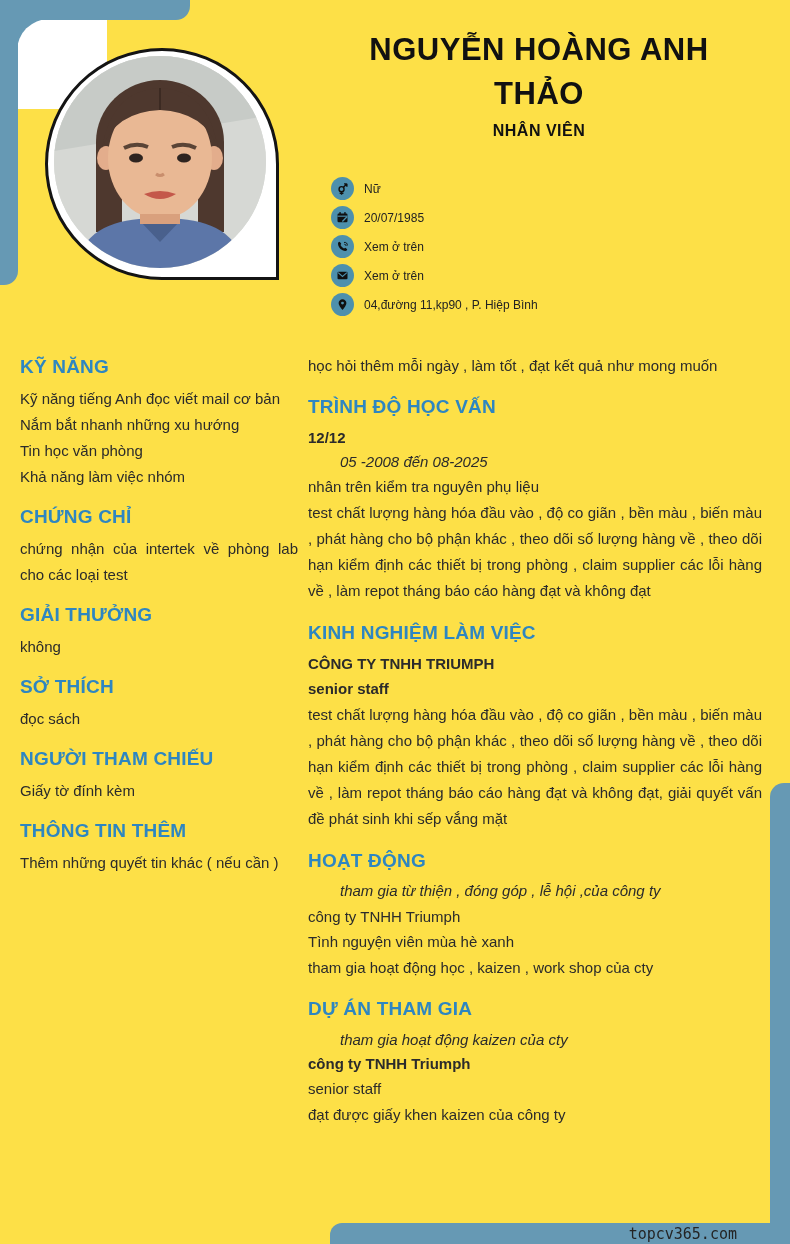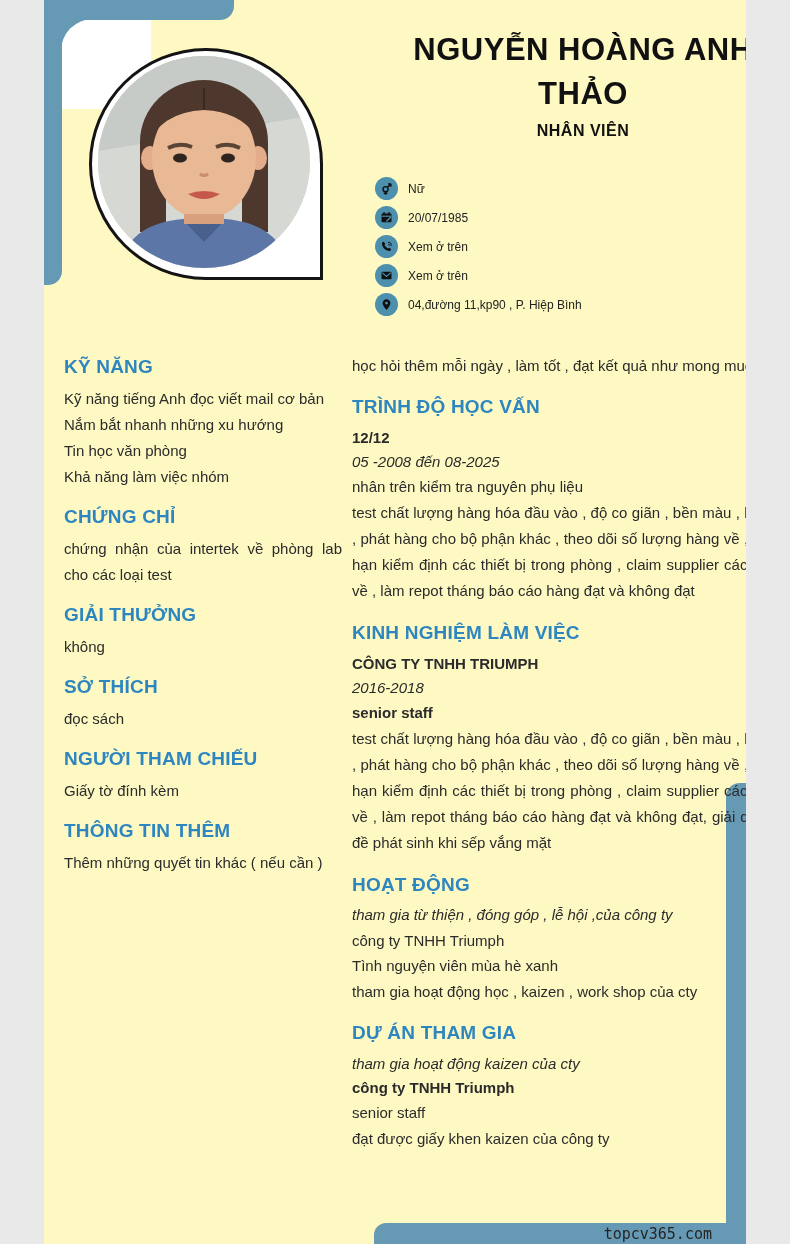--- a/index.html
+++ b/index.html
@@ -1,18 +1,18 @@
 <!DOCTYPE html>
 <html><head>
 <meta charset="utf-8">
 <style>
   html,body { margin:0; padding:0; background:#e9e9e9; }
   .page {
-    position:relative; width:702px; height:1244px; margin:0 auto;
-    background:#fef9c3; overflow:hidden;
+    position:relative; width:790px; height:1244px; margin:0 auto;
+    background:#fde047; overflow:hidden;
     font-family:"Liberation Sans", sans-serif; color:#2b2b2b;
   }
   
   .deco-corner-square { position:absolute; left:0; top:0; width:60px; height:60px; background:#6699b4; }
   .deco-top-bar  { position:absolute; left:0; top:0; width:190px; height:20px; background:#6699b4; border-radius:0 0 14px 0; }
   .deco-left-bar { position:absolute; left:0; top:0; width:18px;  height:285px; background:#6699b4; border-radius:0 0 14px 0; }
   .deco-white-corner { position:absolute; left:17px; top:19px; width:90px; height:90px; background:#ffffff; border-top-left-radius:32px; }
   .deco-right-tab { position:absolute; right:0; top:783px; width:20px; height:461px; background:#6699b4; border-top-left-radius:14px; }
 
   
@@ -47,31 +47,31 @@
 
   .sec-heading { margin:14px 0 0 0; font-size:19px; font-weight:bold; color:#2e86c1; line-height:26px; letter-spacing:0.2px; }
   .col-left  .sec:first-child .sec-heading,
   .col-right .sec:first-child .sec-heading { margin-top:6px; }
   .col-right .sec-heading { margin-top:16px; }
 
   .body-text { margin-top:6px; font-size:15px; line-height:26px; color:#2b2b2b; }
   .just { text-align:justify; }
   .line-24 { line-height:24px; margin-top:6px; }
   .line-24-f { line-height:24px; margin-top:0; }
-  .italic { font-style:italic; }
+  .italic { font-style:italic;margin-left:32px; }
   .bold { font-weight:bold; }
   .skill-line { line-height:26px; }
   .act-line { line-height:25.5px; }
 
   
   .footer-bar {
     position:absolute; left:330px; right:0; top:1223px; height:21px;
     background:#6699b4; border-top-left-radius:12px;
     display:flex; align-items:center; justify-content:flex-end;
-    padding-right:34px; box-sizing:border-box;
+    padding-right:53px; box-sizing:border-box;
   }
   .footer-text { font-family:"DejaVu Sans Mono", monospace; font-size:15px; color:#242424; }
 </style>
 </head>
 <body>
 
 <div class="page">
 
   <div class="deco-corner-square"></div>
   <div class="deco-white-corner"></div>
@@ -216,21 +216,20 @@
         <h3 class="sec-heading">TRÌNH ĐỘ HỌC VẤN</h3>
         <div class="body-text bold line-24">12/12</div>
         <div class="body-text italic line-24-f">05 -2008 đến  08-2025</div>
         <div class="body-text" style="margin-top:0;">nhân trên kiểm tra nguyên phụ liệu</div>
         <div class="body-text just" style="margin-top:0;">test chất lượng hàng hóa đầu vào , độ co giãn , bền màu , biến màu , phát hàng cho bộ  phận khác , theo dõi số lượng hàng về , theo dõi hạn kiểm định các thiết bị trong phòng , claim supplier các lỗi hàng về , làm repot tháng báo cáo hàng đạt và không đạt</div>
       </div>
 
       <div class="sec">
         <h3 class="sec-heading">KINH NGHIỆM LÀM VIỆC</h3>
         <div class="body-text bold line-24">CÔNG TY TNHH TRIUMPH</div>
-        <div class="body-text italic line-24-f">2016-2018</div>
         <div class="body-text bold" style="margin-top:0;">senior staff</div>
         <div class="body-text just" style="margin-top:0;">test chất lượng hàng hóa đầu vào , độ co giãn , bền màu , biến màu , phát hàng cho bộ phận khác , theo dõi số lượng hàng về , theo dõi hạn kiểm định các thiết bị trong phòng , claim supplier các lỗi hàng về , làm repot tháng báo cáo hàng đạt và không đạt, giải quyết vấn đề phát sinh khi sếp vắng mặt</div>
       </div>
 
       <div class="sec">
         <h3 class="sec-heading">HOẠT ĐỘNG</h3>
         <div class="body-text italic act-line" style="margin-top:4px;">tham gia từ thiện , đóng góp , lễ hội ,của công ty</div>
         <div class="body-text" style="margin-top:0;">
           <div class="act-line">công ty TNHH Triumph</div>
           <div class="act-line">Tình nguyện viên mùa hè xanh</div>

